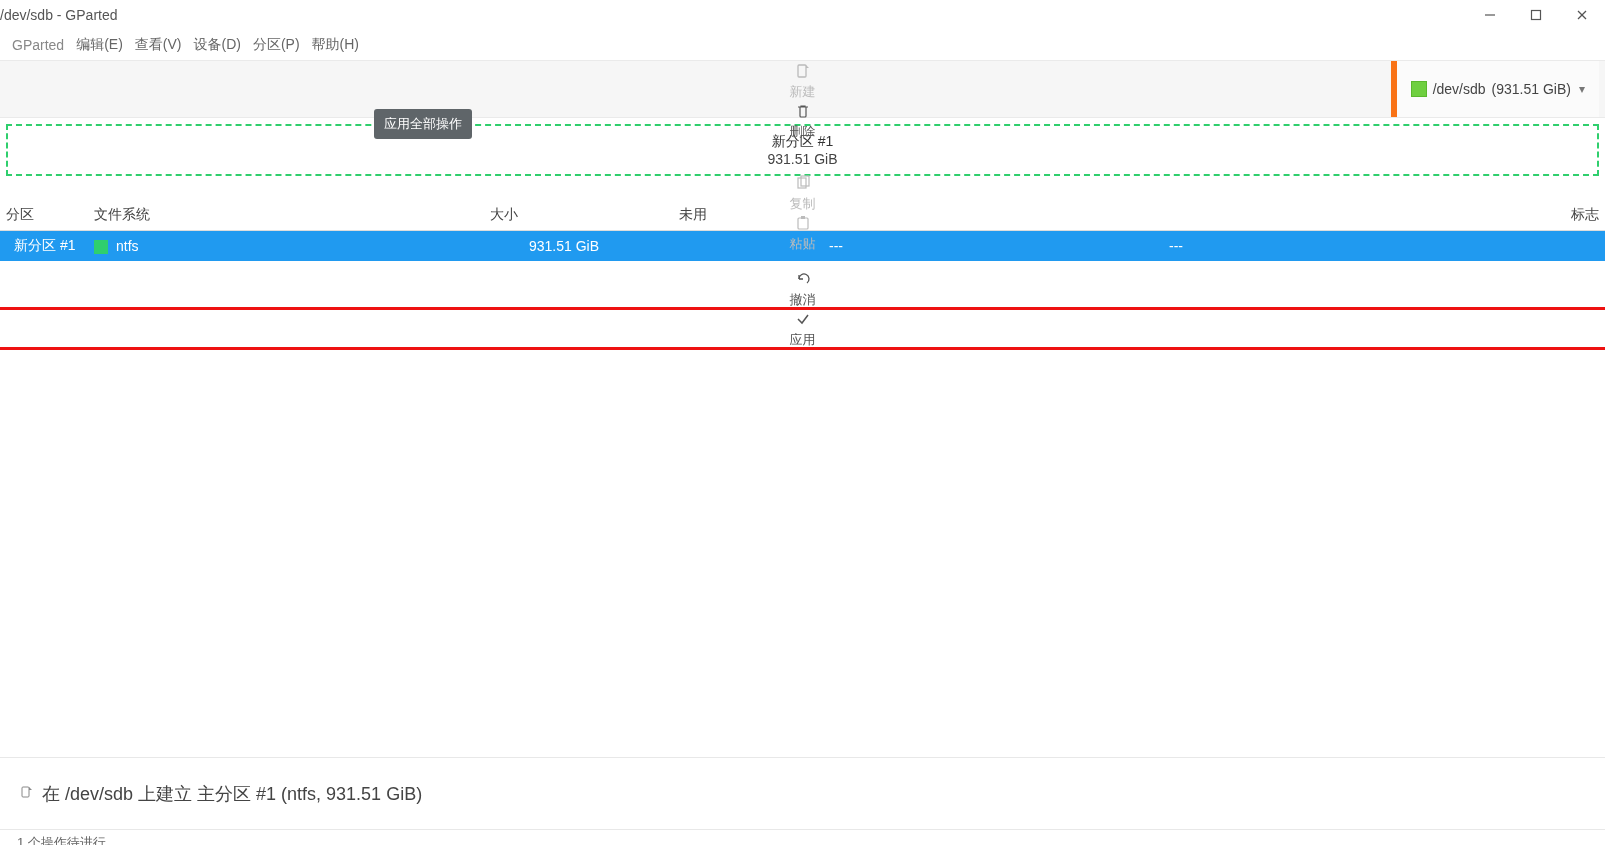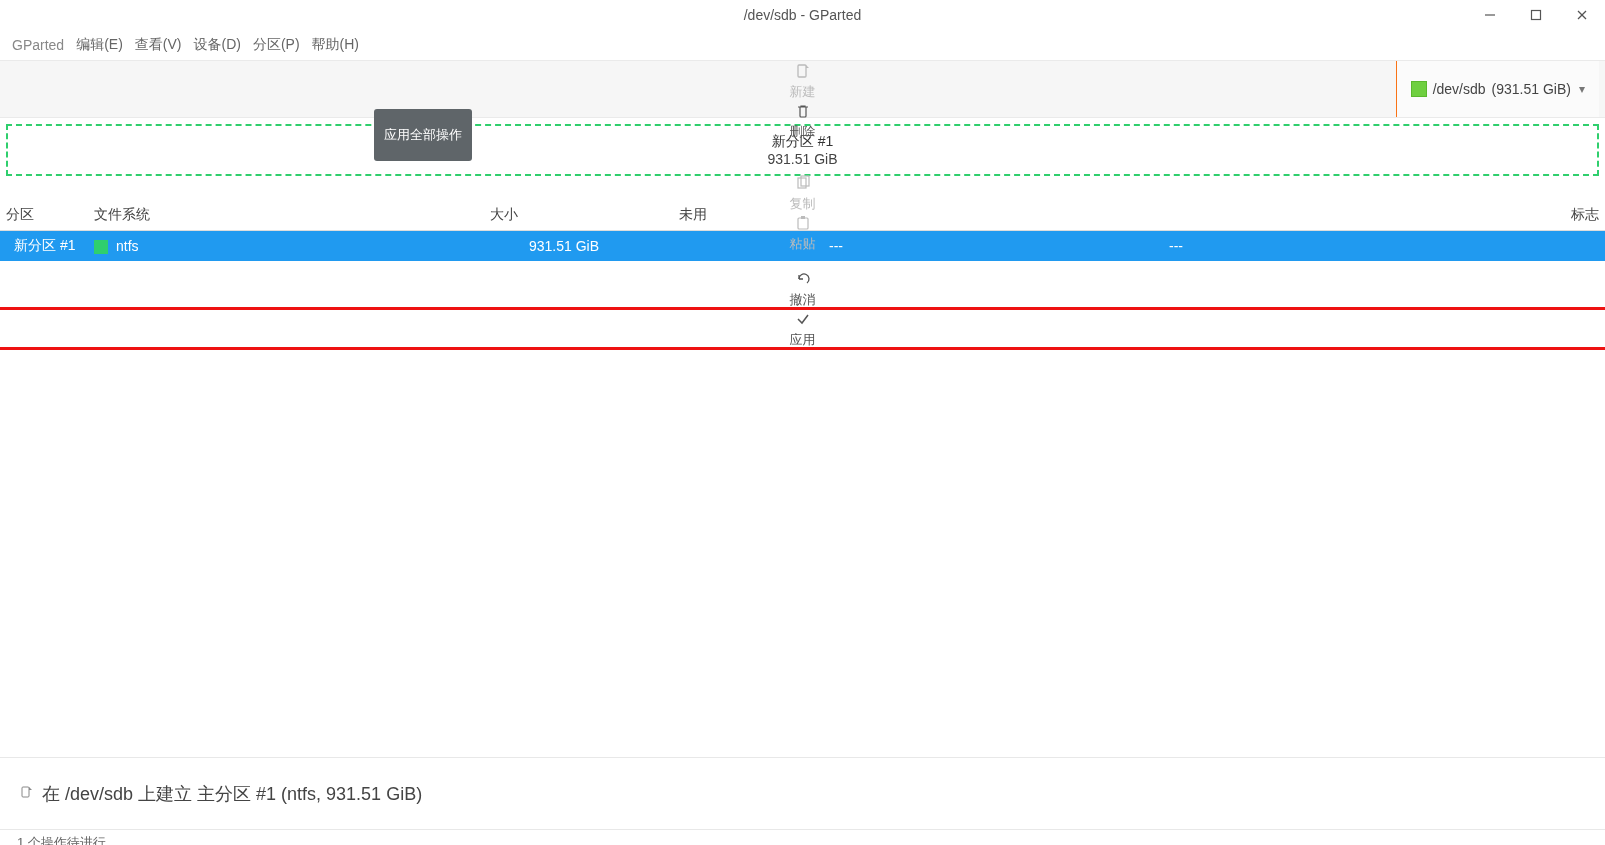--- a/index.html
+++ b/index.html
@@ -11,21 +11,21 @@
       width: 1605px;
       height: 845px;
       overflow: hidden;
       display: flex;
       flex-direction: column;
     }
     .titlebar {
       height: 30px;
       display: flex;
       align-items: center;
-      justify-content: center;
+      justify-content: flex-start;
       position: relative;
       background: #fff;
     }
     .titlebar .title {
       color: #555;
       font-size: 14px;
     }
     .window-controls {
       position: absolute;
       right: 0;
@@ -88,35 +88,35 @@
       border: 3px solid #e11;
       position: absolute;
       top: -2px;
       bottom: -1px;
       pointer-events: none;
     }
     .tooltip {
       position: absolute;
       background: #5f6569;
       color: #fff;
-      padding: 17px 10px;
+      padding: 6px 10px;
       font-size: 13px;
       border-radius: 3px;
       top: 48px;
       z-index: 10;
     }
     .device-selector {
       position: absolute;
       right: 6px;
       top: 0;
       bottom: 0;
       display: flex;
       align-items: center;
       padding: 0 14px;
-      border-left: 1px solid #f97316;
+      border-left: 6px solid #f97316;
       background: #fbfbfb;
       font-size: 14px;
       color: #444;
     }
     .device-selector .color-chip {
       width: 16px; height: 16px; background: #6fcf40; border: 1px solid #5bb82e; margin-right: 6px;
     }
     .device-selector .chev { margin-left: 8px; color:#777; font-size: 12px; }
 
     .partition-map {

